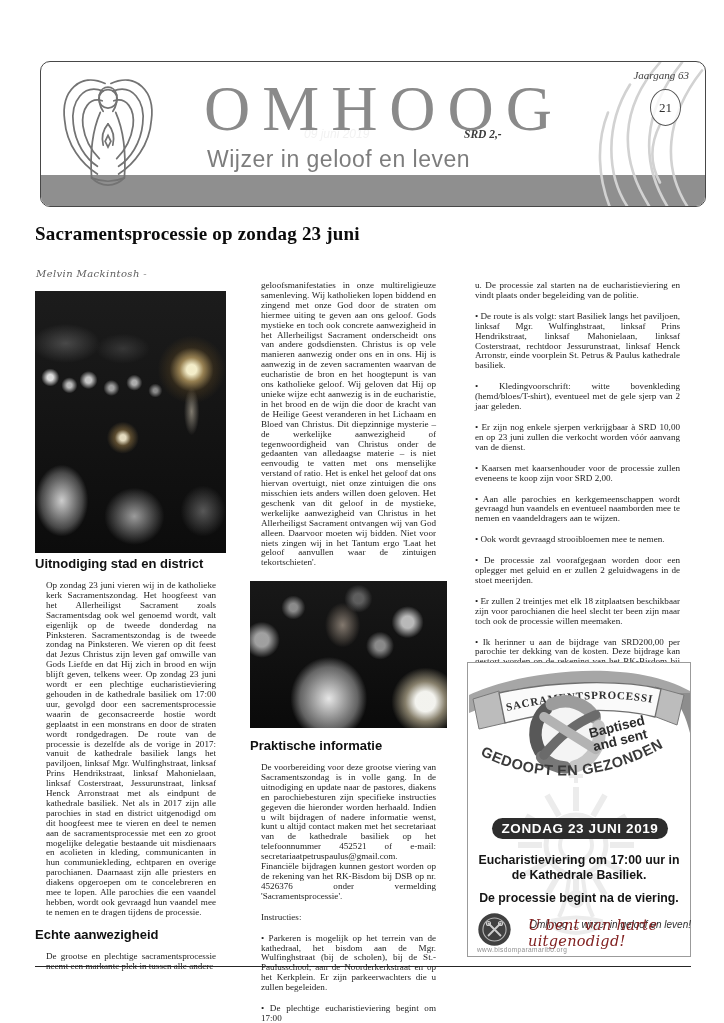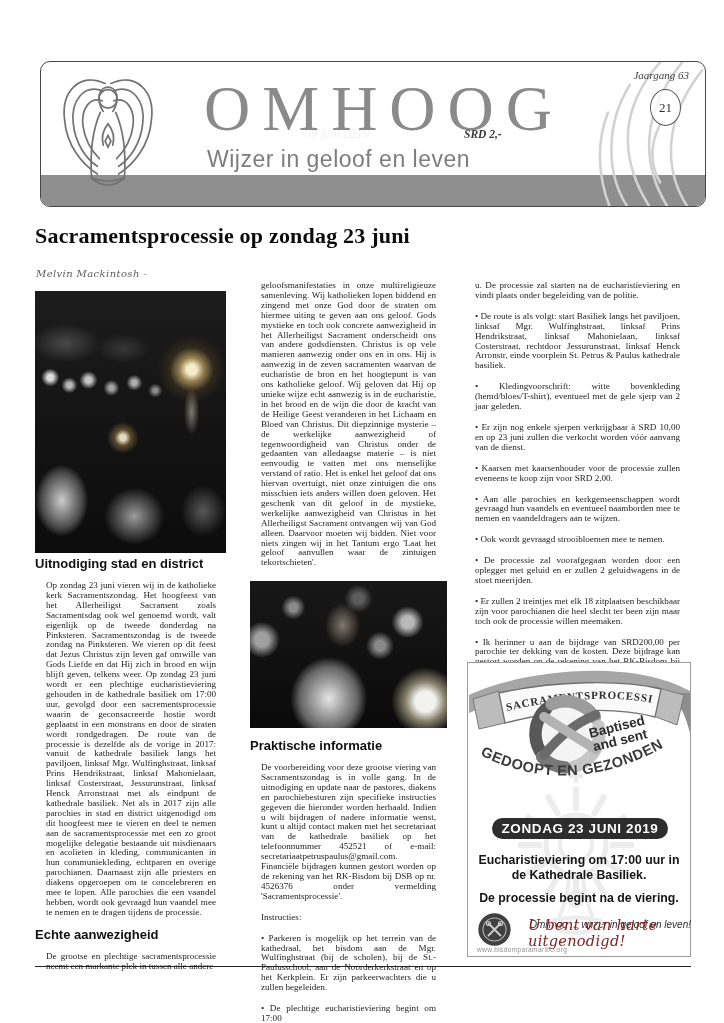--- a/index.html
+++ b/index.html
@@ -25,21 +25,21 @@
     font-size:64px; line-height:54px; color:#8a8a8a; letter-spacing:12px; z-index:3; }
   .tagline { position:absolute; left:166px; top:84px; font-family:"Liberation Sans", sans-serif;
     font-size:23px; color:#7d7d7d; letter-spacing:.5px; z-index:3; }
   .volume { position:absolute; right:16px; top:7px; font:italic 11px "Liberation Serif", serif; color:#3f3f3f; z-index:4; }
   .issue-circle { position:absolute; right:24px; top:27px; width:31px; height:37px;
     border:1.4px solid #555; border-radius:50%; display:flex; align-items:center; justify-content:center;
     font:13px "Liberation Serif", serif; color:#2f2f2f; background:rgba(255,255,255,.8); z-index:4; }
 
   
   .article-title { position:absolute; left:35px; top:223px; font-family:"Liberation Serif", serif;
-    font-weight:bold; font-size:22px; color:#0b0b0b; letter-spacing:.2px; }
+    font-weight:bold; font-size:19px; color:#0b0b0b; letter-spacing:.2px; }
   .byline { position:absolute; left:36px; top:268px; font:italic 10px "DejaVu Serif", serif; color:#5d5d5d; letter-spacing:.4px; }
 
   .photo1 { position:absolute; left:35px; top:291px; width:191px; height:262px; background-color:#101010;
     background-image:
       radial-gradient(circle at 82% 30%, rgba(255,248,210,.95) 0 5px, rgba(255,214,130,.55) 12px, rgba(120,90,40,.25) 22px, transparent 34px),
       radial-gradient(ellipse 11px 34px at 82% 46%, rgba(215,205,185,.55), transparent 70%),
       radial-gradient(circle at 8% 33%, rgba(255,255,255,.85) 0 3px, transparent 9px),
       radial-gradient(circle at 18% 36%, rgba(255,255,255,.7) 0 2.5px, transparent 8px),
       radial-gradient(circle at 28% 34%, rgba(255,255,255,.75) 0 3px, transparent 9px),
       radial-gradient(circle at 40% 37%, rgba(255,255,255,.6) 0 2.5px, transparent 8px),

